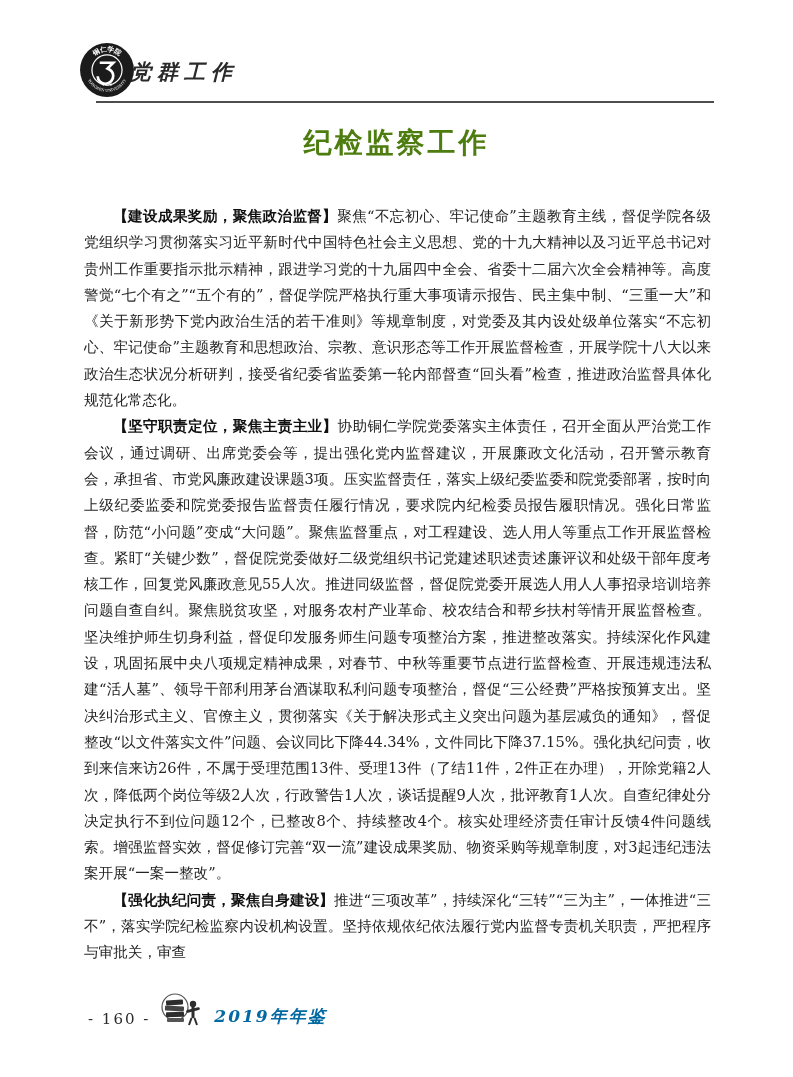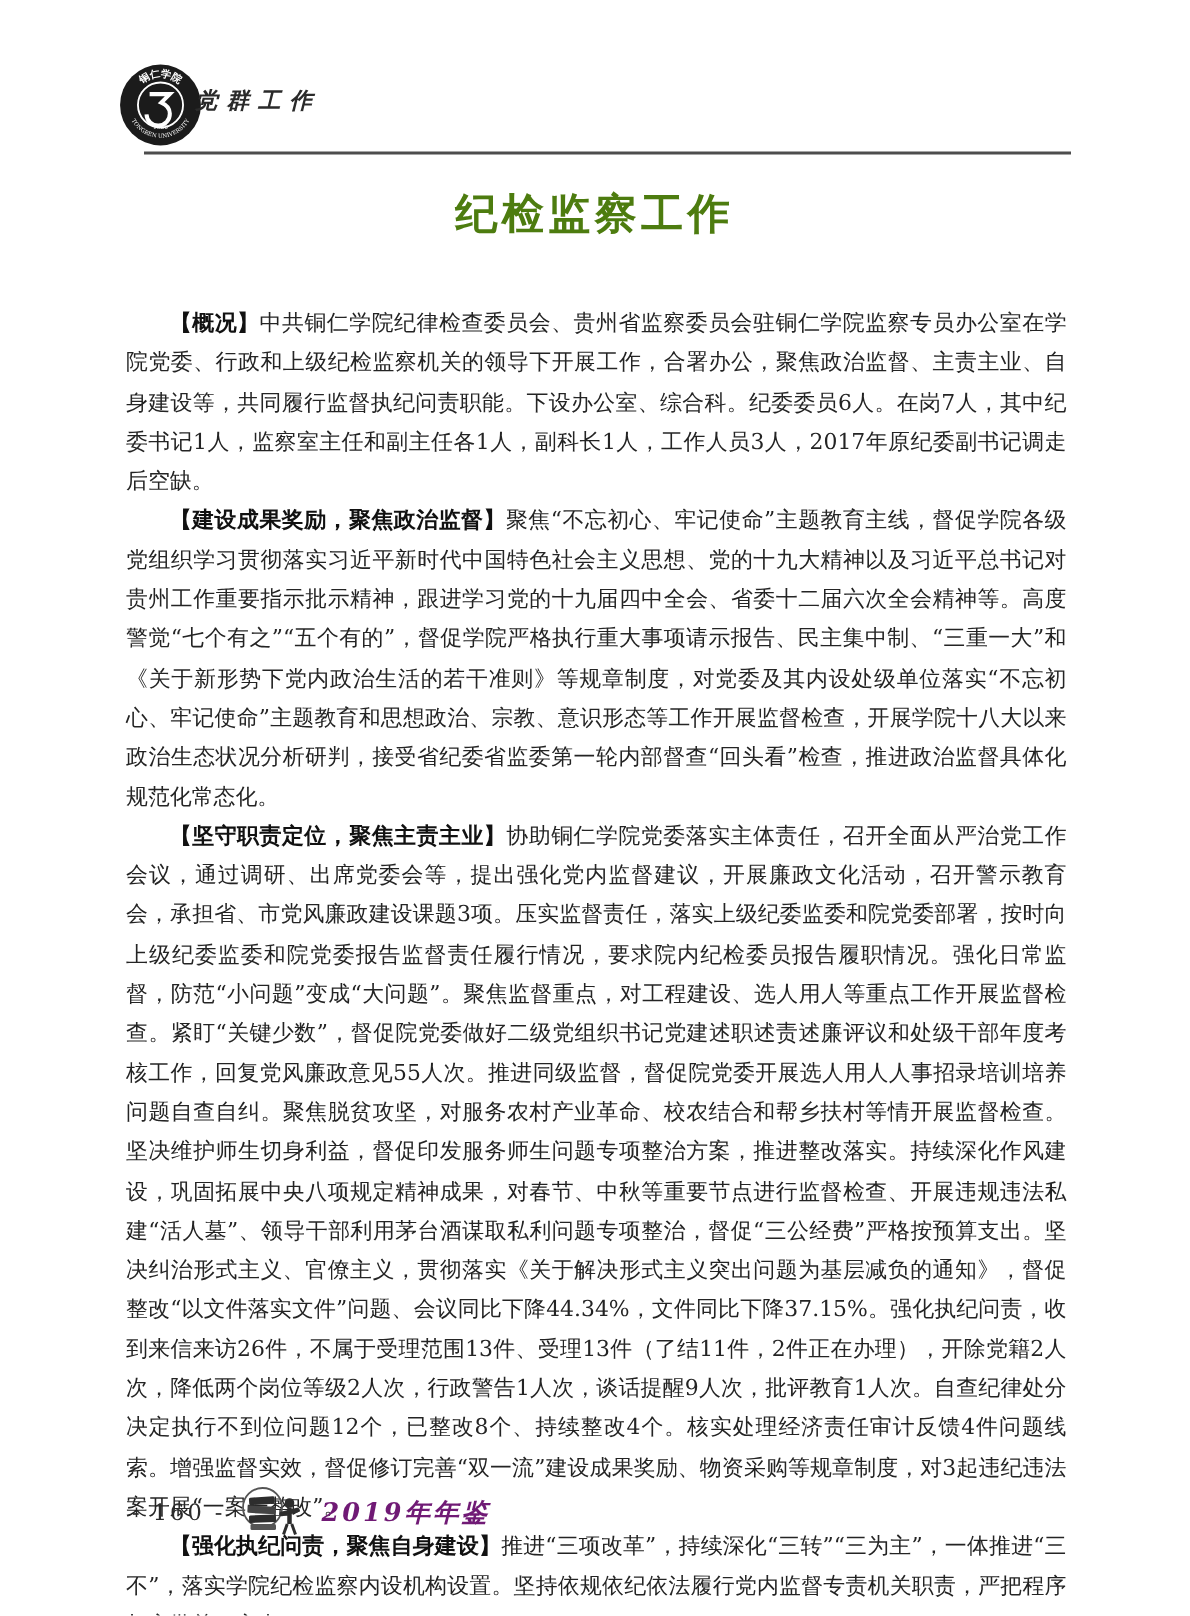--- a/index.html
+++ b/index.html
@@ -7,21 +7,21 @@
     width:793px;height:1077px;position:relative;
     background:#ffffff;color:#1f1f1f;
     font-family:"DejaVu Serif","Liberation Serif",serif;
     overflow:hidden;
   }
   
   .page-header{position:absolute;top:40px;left:0;right:0;height:66px;}
   .seal{position:absolute;left:79px;top:2px;width:56px;height:56px;}
   .section-title{
     position:absolute;left:130px;top:18px;
-    font-size:15px;font-weight:bold;font-style:italic;
+    font-size:21px;font-weight:bold;font-style:italic;
     letter-spacing:6px;color:#2a2a2a;
     font-family:"DejaVu Serif","Liberation Serif",serif;
   }
   .head-rule{
     position:absolute;left:96px;right:79px;top:61px;height:2px;
     background:#4d4d4d;
   }
   
   .page-title{
     position:absolute;top:124px;left:0;width:100%;
@@ -35,30 +35,30 @@
   }
   .para{margin:0;text-indent:2em;}
   .para-head{
     font-weight:bold;
     font-family:"DejaVu Sans","Liberation Sans",sans-serif;
     color:#111;
   }
   
   .page-footer{
     position:absolute;top:988px;left:88px;
-    display:flex;align-items:center;gap:10px;height:40px;
+    display:flex;align-items:flex-end;gap:10px;height:40px;
   }
   .page-number{
     font-size:15px;letter-spacing:2px;color:#2a2a2a;
     font-family:"DejaVu Serif","Liberation Serif",serif;
   }
   .yearbook-logo{width:44px;height:36px;}
   .yearbook-title{
     font-size:17px;font-weight:bold;font-style:italic;
-    letter-spacing:2px;color:#701a75;
+    letter-spacing:2px;color:#0369a1;
     font-family:"DejaVu Serif","Liberation Serif",serif;
   }
 </style>
 </head>
 <body>
 
 <div class="page-header">
   <svg class="seal" viewBox="0 0 54 54">
     <circle cx="27" cy="27" r="26" fill="#1b1b1b"></circle>
     <circle cx="27" cy="27" r="14.5" fill="none" stroke="#ffffff" stroke-width="1.2"></circle>
@@ -76,23 +76,20 @@
     <text x="27" y="42.5" font-size="3.8" fill="#ffffff" text-anchor="middle">1920</text>
   </svg>
   <span class="section-title">党群工作</span>
   <div class="head-rule"></div>
 </div>
 
 <h1 class="page-title">纪检监察工作</h1>
 
 <div class="article">
   <p class="para">
-    <span class="para-head">【概况】</span><span class="para-body">中共铜仁学院纪律检查委员会、贵州省监察委员会驻铜仁学院监察专员办公室在学院党委、行政和上级纪检监察机关的领导下开展工作，合署办公，聚焦政治监督、主责主业、自身建设等，共同履行监督执纪问责职能。下设办公室、综合科。纪委委员6人。在岗7人，其中纪委书记1人，监察室主任和副主任各1人，副科长1人，工作人员3人，2017年原纪委副书记调走后空缺。</span>
-  </p>
-  <p class="para">
     <span class="para-head">【建设成果奖励，聚焦政治监督】</span><span class="para-body">聚焦“不忘初心、牢记使命”主题教育主线，督促学院各级党组织学习贯彻落实习近平新时代中国特色社会主义思想、党的十九大精神以及习近平总书记对贵州工作重要指示批示精神，跟进学习党的十九届四中全会、省委十二届六次全会精神等。高度警觉“七个有之”“五个有的”，督促学院严格执行重大事项请示报告、民主集中制、“三重一大”和《关于新形势下党内政治生活的若干准则》等规章制度，对党委及其内设处级单位落实“不忘初心、牢记使命”主题教育和思想政治、宗教、意识形态等工作开展监督检查，开展学院十八大以来政治生态状况分析研判，接受省纪委省监委第一轮内部督查“回头看”检查，推进政治监督具体化规范化常态化。</span>
   </p>
   <p class="para">
     <span class="para-head">【坚守职责定位，聚焦主责主业】</span><span class="para-body">协助铜仁学院党委落实主体责任，召开全面从严治党工作会议，通过调研、出席党委会等，提出强化党内监督建议，开展廉政文化活动，召开警示教育会，承担省、市党风廉政建设课题3项。压实监督责任，落实上级纪委监委和院党委部署，按时向上级纪委监委和院党委报告监督责任履行情况，要求院内纪检委员报告履职情况。强化日常监督，防范“小问题”变成“大问题”。聚焦监督重点，对工程建设、选人用人等重点工作开展监督检查。紧盯“关键少数”，督促院党委做好二级党组织书记党建述职述责述廉评议和处级干部年度考核工作，回复党风廉政意见55人次。推进同级监督，督促院党委开展选人用人人事招录培训培养问题自查自纠。聚焦脱贫攻坚，对服务农村产业革命、校农结合和帮乡扶村等情开展监督检查。坚决维护师生切身利益，督促印发服务师生问题专项整治方案，推进整改落实。持续深化作风建设，巩固拓展中央八项规定精神成果，对春节、中秋等重要节点进行监督检查、开展违规违法私建“活人墓”、领导干部利用茅台酒谋取私利问题专项整治，督促“三公经费”严格按预算支出。坚决纠治形式主义、官僚主义，贯彻落实《关于解决形式主义突出问题为基层减负的通知》，督促整改“以文件落实文件”问题、会议同比下降44.34%，文件同比下降37.15%。强化执纪问责，收到来信来访26件，不属于受理范围13件、受理13件（了结11件，2件正在办理），开除党籍2人次，降低两个岗位等级2人次，行政警告1人次，谈话提醒9人次，批评教育1人次。自查纪律处分决定执行不到位问题12个，已整改8个、持续整改4个。核实处理经济责任审计反馈4件问题线索。增强监督实效，督促修订完善“双一流”建设成果奖励、物资采购等规章制度，对3起违纪违法案开展“一案一整改”。</span>
   </p>
   <p class="para">
     <span class="para-head">【强化执纪问责，聚焦自身建设】</span><span class="para-body">推进“三项改革”，持续深化“三转”“三为主”，一体推进“三不”，落实学院纪检监察内设机构设置。坚持依规依纪依法履行党内监督专责机关职责，严把程序与审批关，审查</span>
   </p>
 </div>
 

